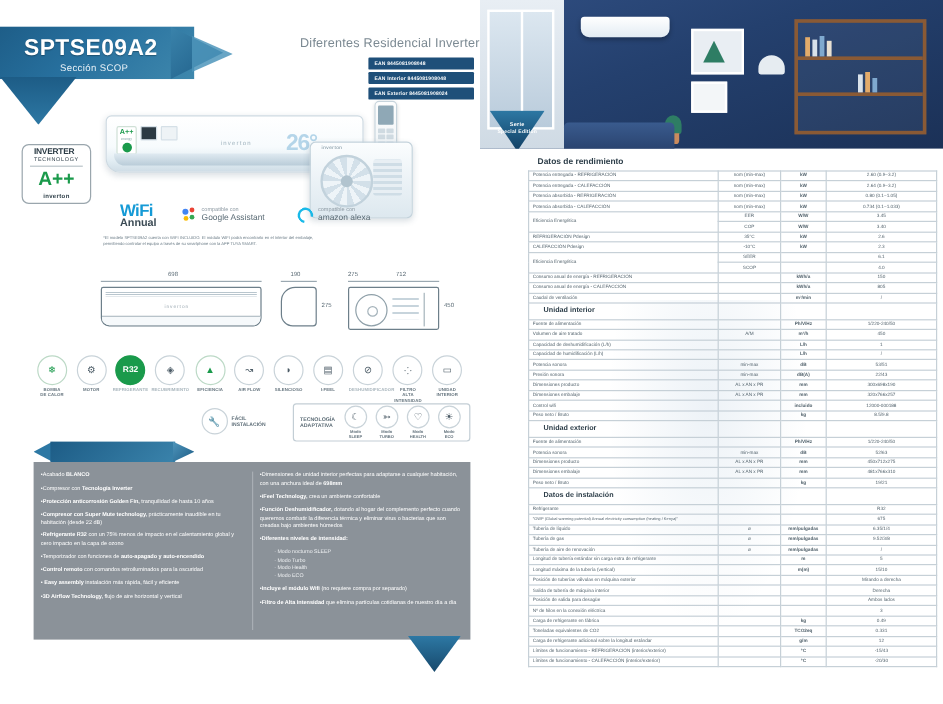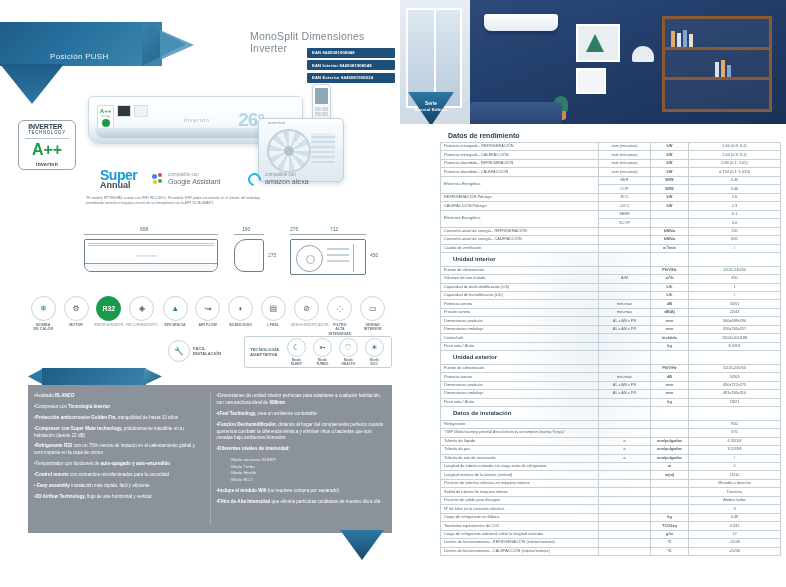--- a/index.html
+++ b/index.html
@@ -324,23 +324,24 @@
 <div class="page">
 
   <div class="left-col">
 
     <div class="title-ribbon">
       <div class="ribbon-main"></div>
       <div class="ribbon-tri1"></div>
       <div class="ribbon-tri2"></div>
       <div class="ribbon-down"></div>
     </div>
-    <div class="model-sub">Posición PUSH</div>
-
-    <div class="mono-head">MonoSplit Dimensiones Inverter</div>
+    <div class="model-code">SPTSE09A2</div>
+    <div class="model-sub">Sección SCOP</div>
+
+    <div class="mono-head">Diferentes Residencial Inverter</div>
     <div class="ean-list">
       <div class="ean-pill">EAN 8445081908048</div>
       <div class="ean-pill">EAN Interior 8445081908048</div>
       <div class="ean-pill">EAN Exterior 8445081908024</div>
     </div>
 
     <div class="inv-badge">
       <div class="inv-top">
         <span>INVERTER</span>
         <small>TECHNOLOGY</small>
@@ -386,21 +387,21 @@
         <div class="ou-logo">inverton</div>
         <div class="ou-fan">
             <span class="ou-hub"></span>
           </div>
         <div class="ou-grill"></div>
       </div>
     </div>
 
     <div class="wifi-row">
       <div class="wifi-ready">
-        <div class="wifi-w">Super</div>
+        <div class="wifi-w">WiFi</div>
         <div class="wifi-ready-b">Annual</div>
       </div>
       <div class="compat ga">
         <span class="ga-icon">
           <i class="b"></i>
           <i class="r"></i>
           <i class="y"></i>
           <i class="g"></i>
         </span>
         <span class="compat-txt">

